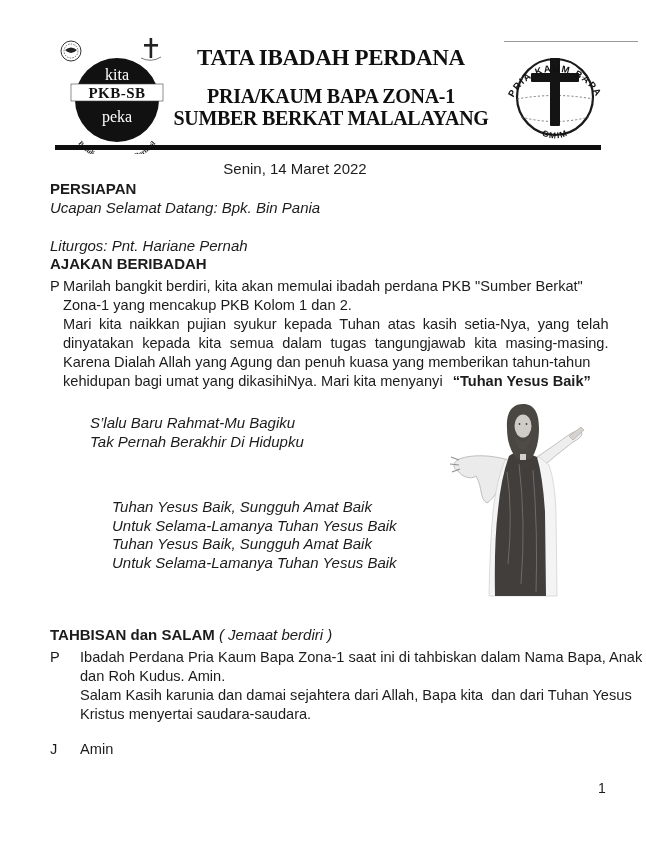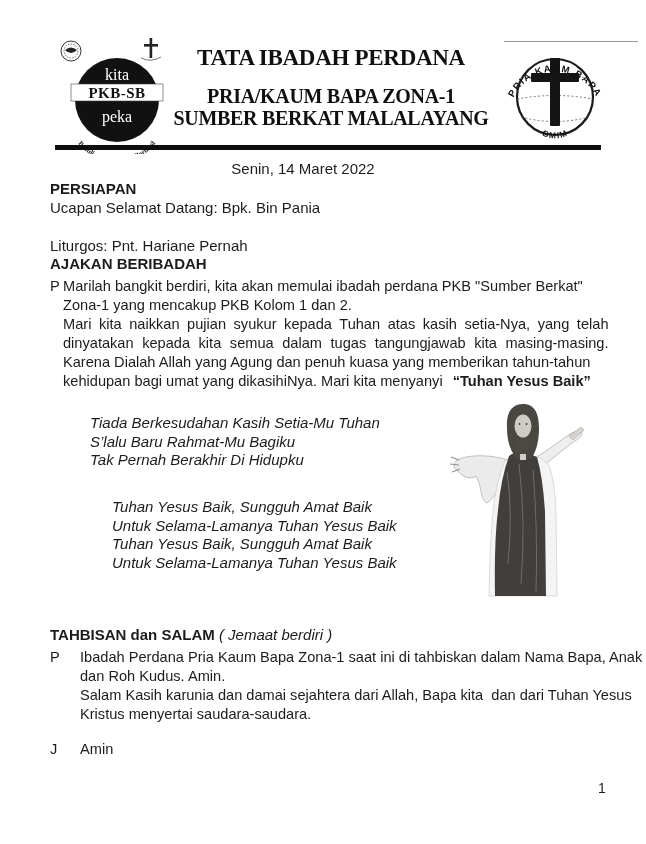--- a/index.html
+++ b/index.html
@@ -12,23 +12,23 @@
   
   .title-block{
     left:155px;top:44px;width:352px;text-align:center;
     font-family:"Liberation Serif","DejaVu Serif",serif;font-weight:bold;color:#101010;
   }
   .title-l1{font-size:23px;line-height:27px;letter-spacing:-0.3px;margin-bottom:14px;}
   .title-l2,.title-l3,.title-l4{font-size:20px;line-height:22px;letter-spacing:-0.3px;}
   .thick-rule{left:55px;top:145px;width:546px;height:5px;background:#0e0e0e;}
   .logo-topline{left:504px;top:41px;width:134px;height:1px;background:#9a9a9a;}
   
-  .date-line{left:0;top:160px;width:590px;text-align:center;font-size:15px;margin-left:8px;}
+  .date-line{left:0;top:160px;width:590px;text-align:center;font-size:15px;}
   .h-bold{font-weight:bold;font-size:15px;text-align:center;}
-  .italic{}
+  .italic{font-style:italic;}
   .line{white-space:pre;font-size:14.6px;line-height:19px;display:block;}
   .para{font-size:14.6px;line-height:19px;}
   .label-col{position:absolute;left:0;top:0;font-size:14.6px;}
   .just1{word-spacing:3.5px;}
   .just2{word-spacing:4.5px;}
   .songtitle{font-weight:bold;margin-left:10px;}
   .verse .line,.chorus .line{font-style:italic;font-size:15px;line-height:18.5px;}
   .tah-head .note{font-style:italic;font-weight:normal;}
   .pagenum{left:598px;top:780px;font-size:14px;}
 </style>
@@ -116,21 +116,20 @@
   <span class="label-col">P</span>
   <span class="line">Marilah bangkit berdiri, kita akan memulai ibadah perdana PKB "Sumber Berkat"</span>
   <span class="line">Zona-1 yang mencakup PKB Kolom 1 dan 2.</span>
   <span class="line just1">Mari kita naikkan pujian syukur kepada Tuhan atas kasih setia-Nya, yang telah</span>
   <span class="line just2">dinyatakan kepada kita semua dalam tugas tangungjawab kita masing-masing.</span>
   <span class="line">Karena Dialah Allah yang Agung dan penuh kuasa yang memberikan tahun-tahun</span>
   <span class="line"><span>kehidupan bagi umat yang dikasihiNya. Mari kita menyanyi</span><span class="songtitle">“Tuhan Yesus Baik”</span></span>
 </div>
 
 <div class="abs verse" style="left:90px;top:414px;">
-  <span class="line">Tiada Berkesudahan Kasih Setia-Mu Tuhan</span>
   <span class="line">S’lalu Baru Rahmat-Mu Bagiku</span>
   <span class="line">Tak Pernah Berakhir Di Hidupku</span>
 </div>
 
 <div class="abs chorus" style="left:112px;top:498px;">
   <span class="line">Tuhan Yesus Baik, Sungguh Amat Baik</span>
   <span class="line">Untuk Selama-Lamanya Tuhan Yesus Baik</span>
   <span class="line">Tuhan Yesus Baik, Sungguh Amat Baik</span>
   <span class="line">Untuk Selama-Lamanya Tuhan Yesus Baik</span>
 </div>

